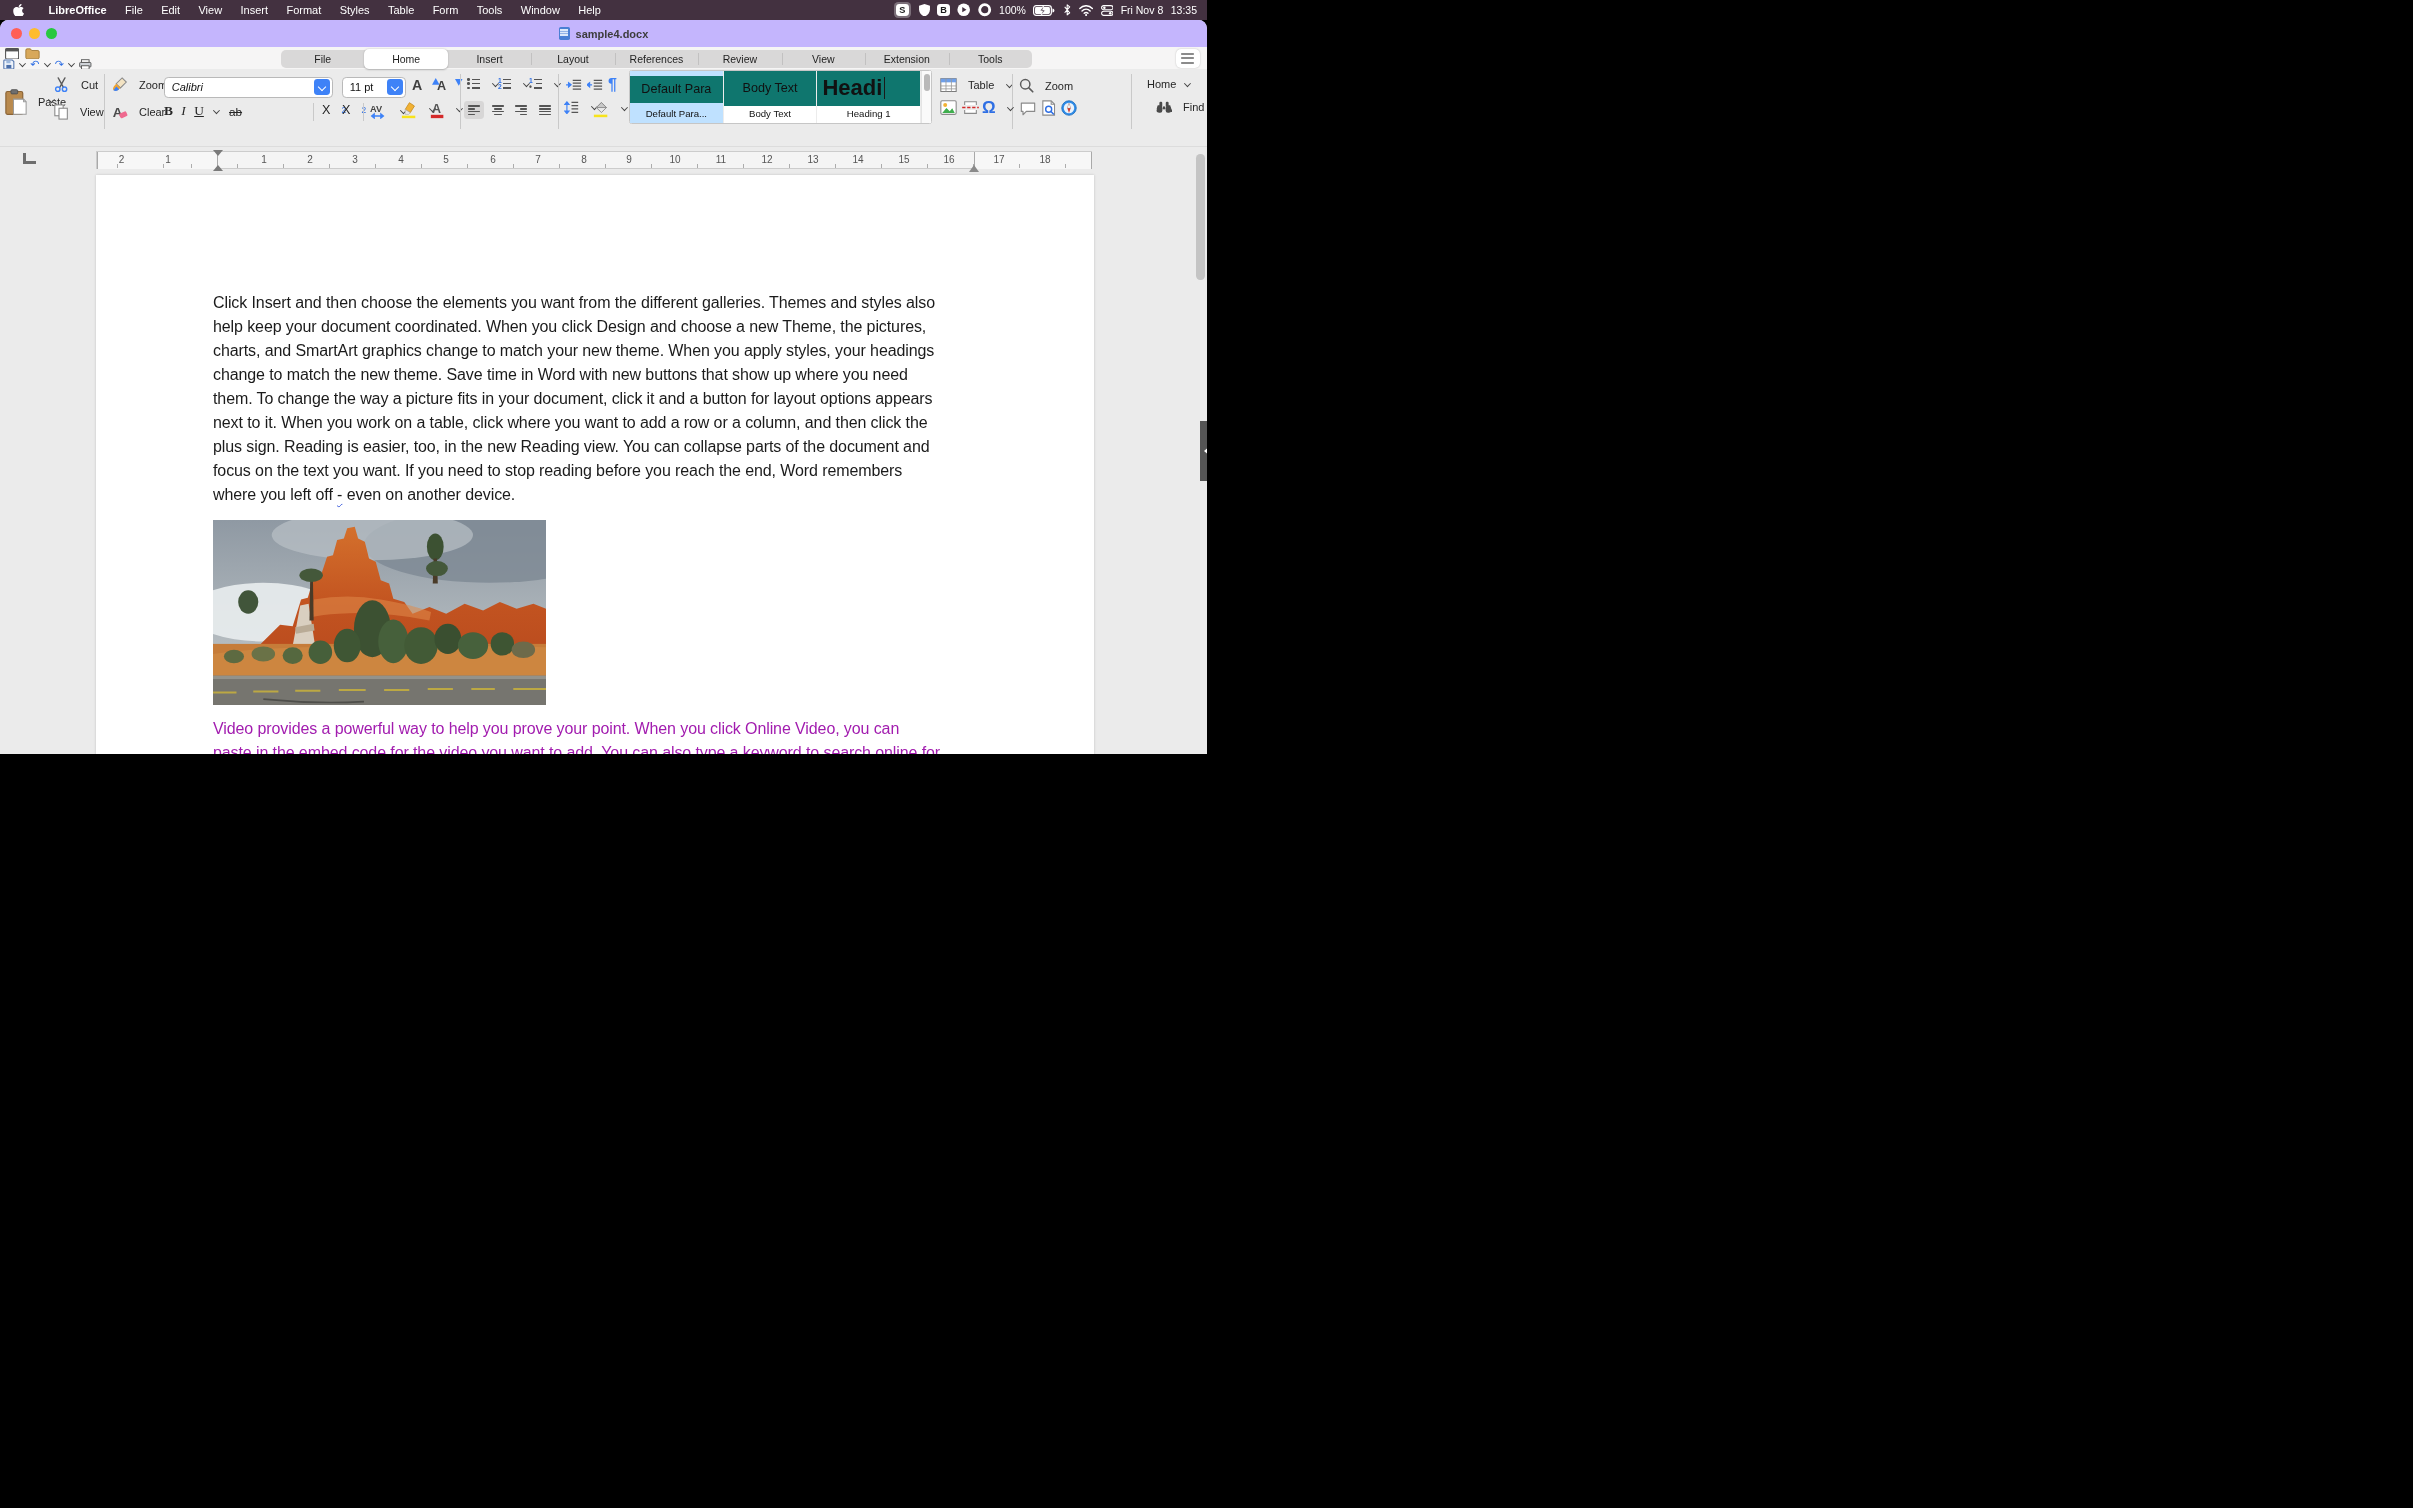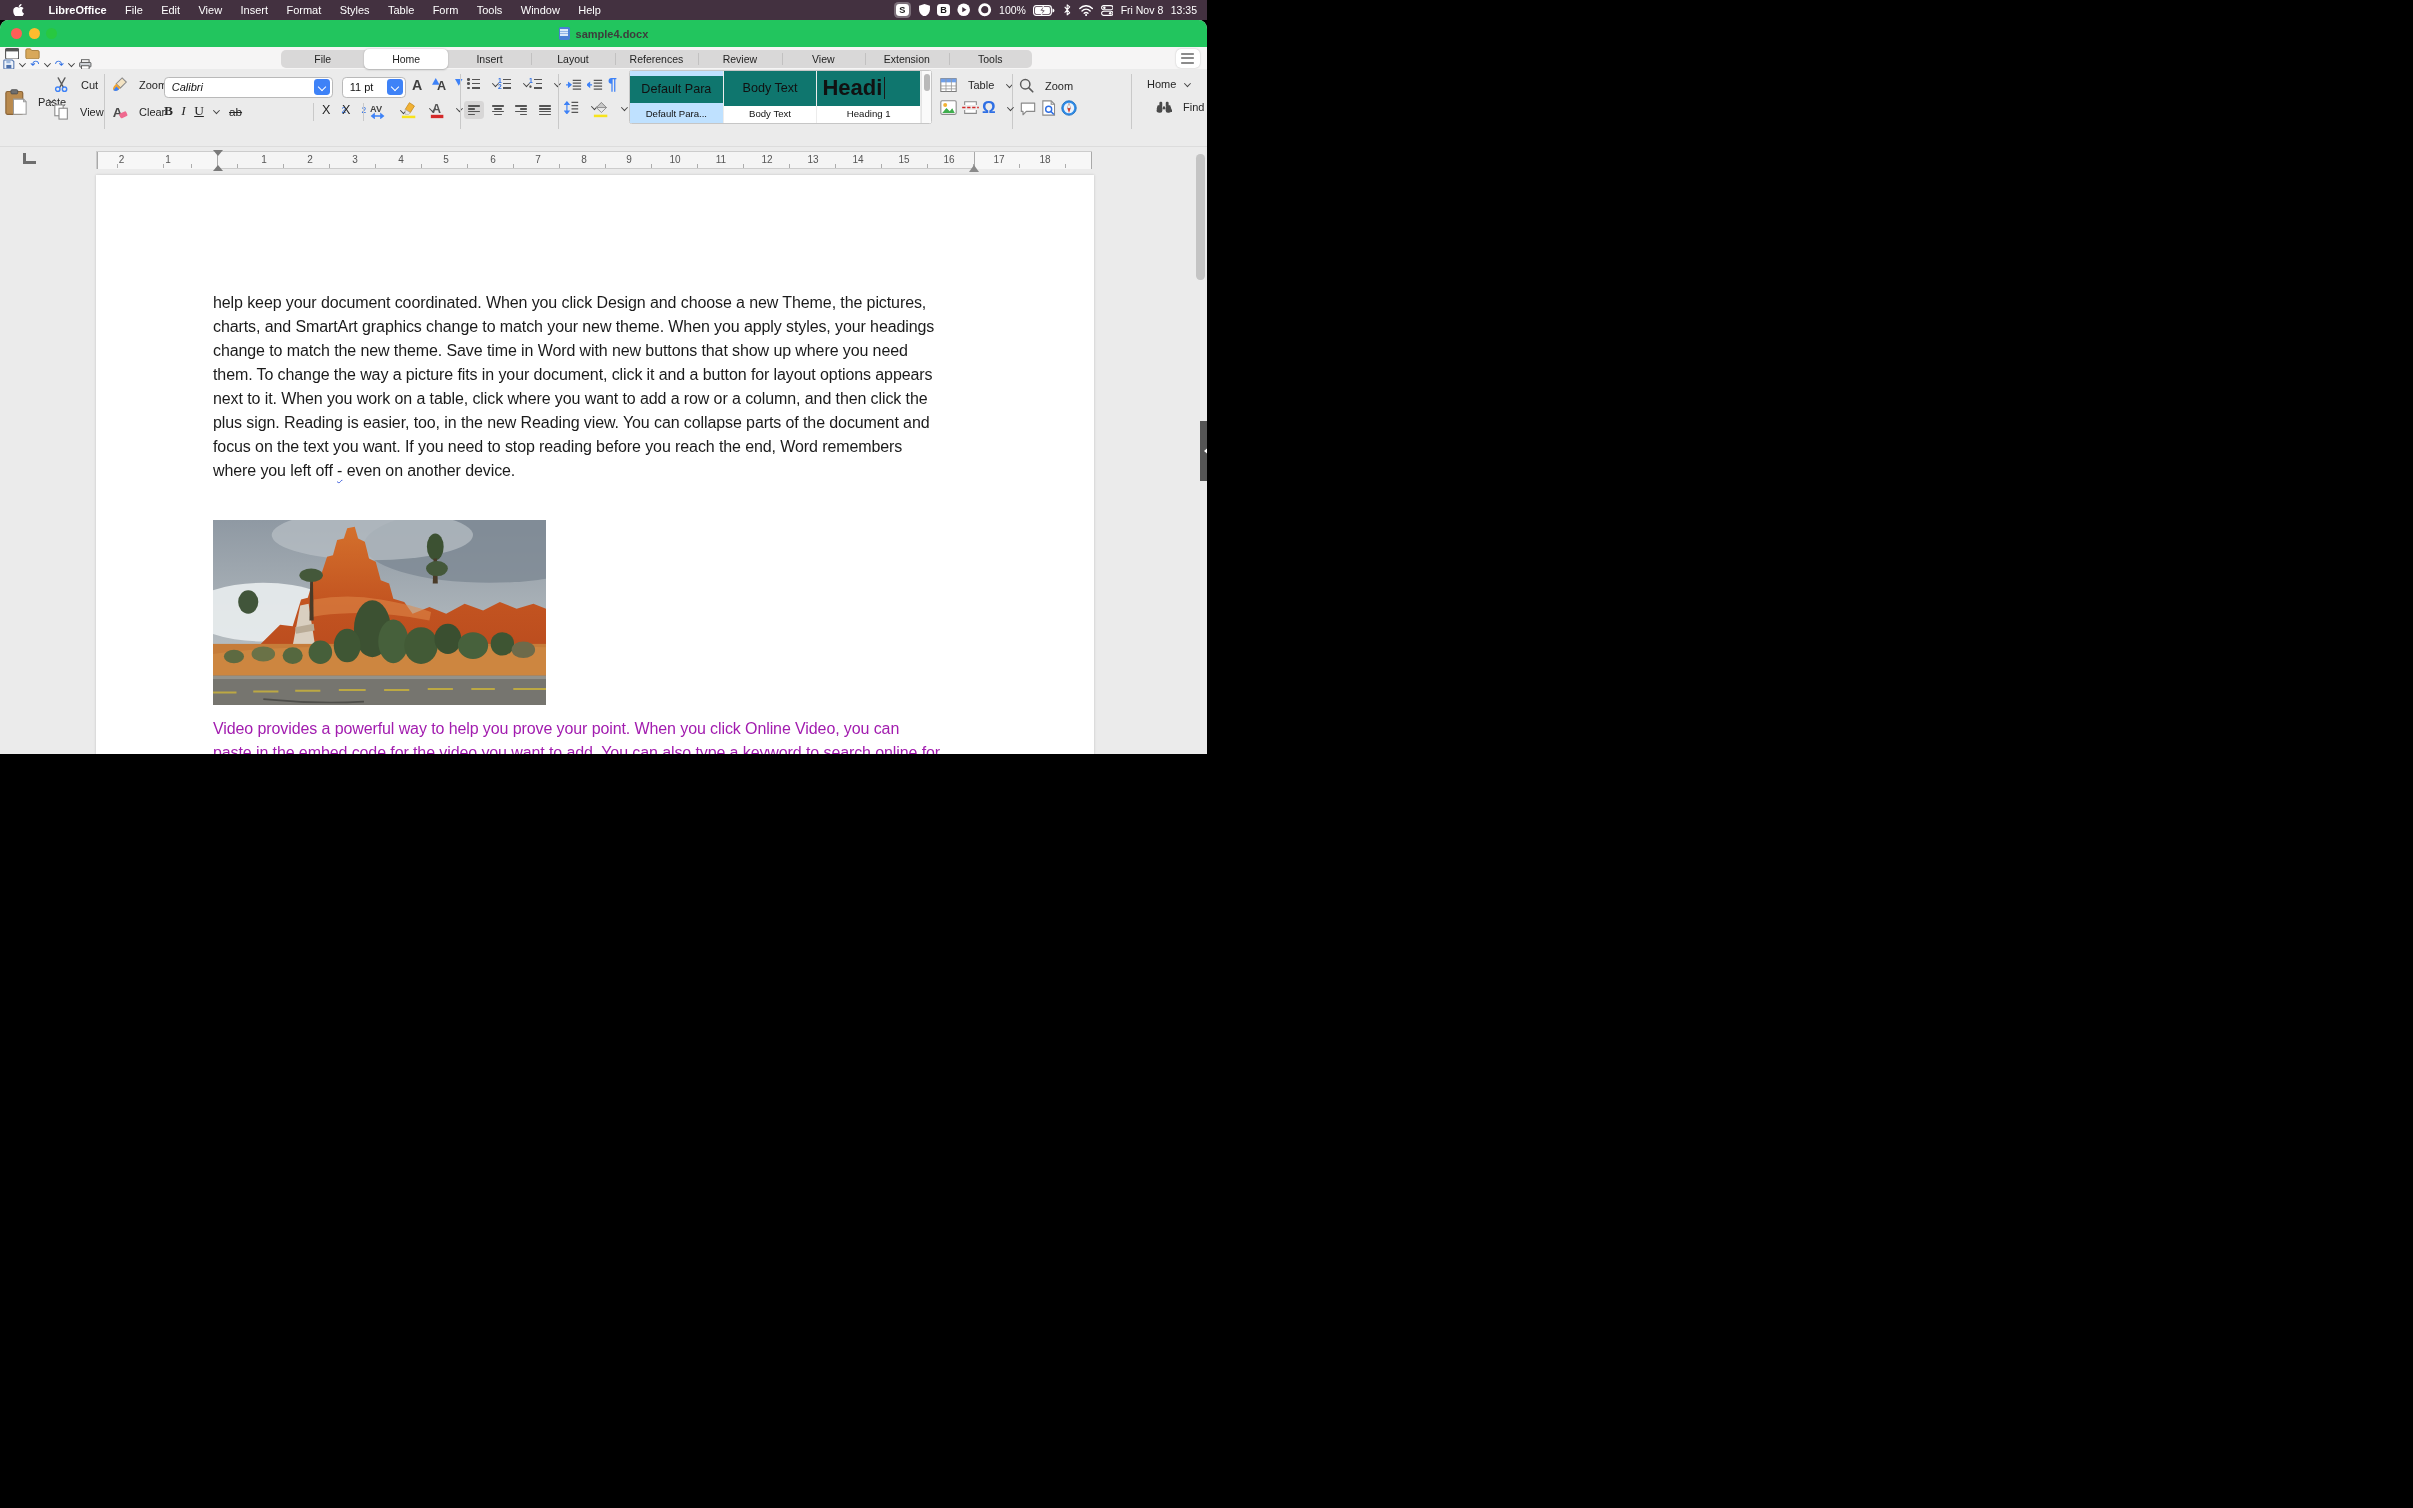--- a/index.html
+++ b/index.html
@@ -14,21 +14,21 @@
   .mb-right { margin-left:auto; display:flex; align-items:center; gap:7.5px; padding-right:10px; }
   .mb-right .txt { font-size:10.5px; }
   .badge-wrap { background:rgba(255,255,255,.30); border-radius:4.2px; padding:1.7px 2.5px; display:flex; }
   .sq-badge { width:12.6px; height:12.6px; background:#fff; border-radius:3.4px; color:#1c1c1c; font-size:9.2px; font-weight:700;
     display:flex; align-items:center; justify-content:center; }
 
   
   .window { position:absolute; left:0; top:20px; width:1207px; height:734px; background:#ebebeb; border-radius:8.4px 8.4px 0 0; overflow:hidden; }
 
   
-  .titlebar { position:absolute; left:0; top:0; width:100%; height:27px; background:#22c55e; }
+  .titlebar { position:absolute; left:0; top:0; width:100%; height:27px; background:#c4b5fd; }
   .lights { position:absolute; left:11px; top:7.5px; display:flex; gap:6.7px; }
   .light { width:11px; height:11px; border-radius:50%; }
   .l-red{ background:#ff5f57; } .l-yellow{ background:#febc2e; } .l-green{ background:#28c840; }
   .doc-title { position:absolute; left:0; right:0; top:0; height:27px; display:flex; align-items:center; justify-content:center;
     gap:5.9px; font-size:11px; font-weight:700; color:#3c3c3c; }
   .doc-ic { width:11px; height:13.4px; background:#4a7fd4; border-radius:1.7px; position:relative; }
   .doc-ic:before { content:""; position:absolute; left:1.7px; top:2.5px; width:7.5px; height:1.3px; background:#dce8fa; box-shadow:0 2.5px 0 #dce8fa, 0 5px 0 #dce8fa; }
 
   
   .tabrow { position:absolute; left:0; top:27px; width:100%; height:22.6px; background:#f6f5f5; }
@@ -639,20 +639,21 @@
       <div class="r-tabmarks"></div>
       <span class="ind-marker ind-top"></span>
       <span class="ind-marker ind-bot"></span>
       <span class="r-ind"></span>
     </div>
   </div>
 
   <div class="docarea">
     <div class="page">
       <div class="textblock">
+        <div class="dline">Click Insert and then choose the elements you want from the different galleries. Themes and styles also</div>
         <div class="dline">help keep your document coordinated. When you click Design and choose a new Theme, the pictures,</div>
         <div class="dline">charts, and SmartArt graphics change to match your new theme. When you apply styles, your headings</div>
         <div class="dline">change to match the new theme. Save time in Word with new buttons that show up where you need</div>
         <div class="dline">them. To change the way a picture fits in your document, click it and a button for layout options appears</div>
         <div class="dline">next to it. When you work on a table, click where you want to add a row or a column, and then click the</div>
         <div class="dline">plus sign. Reading is easier, too, in the new Reading view. You can collapse parts of the document and</div>
         <div class="dline">focus on the text you want. If you need to stop reading before you reach the end, Word remembers</div>
         <div class="dline"><span>where you left off </span><span class="squig">-</span><span> even on another device.</span></div>
       </div>
 

